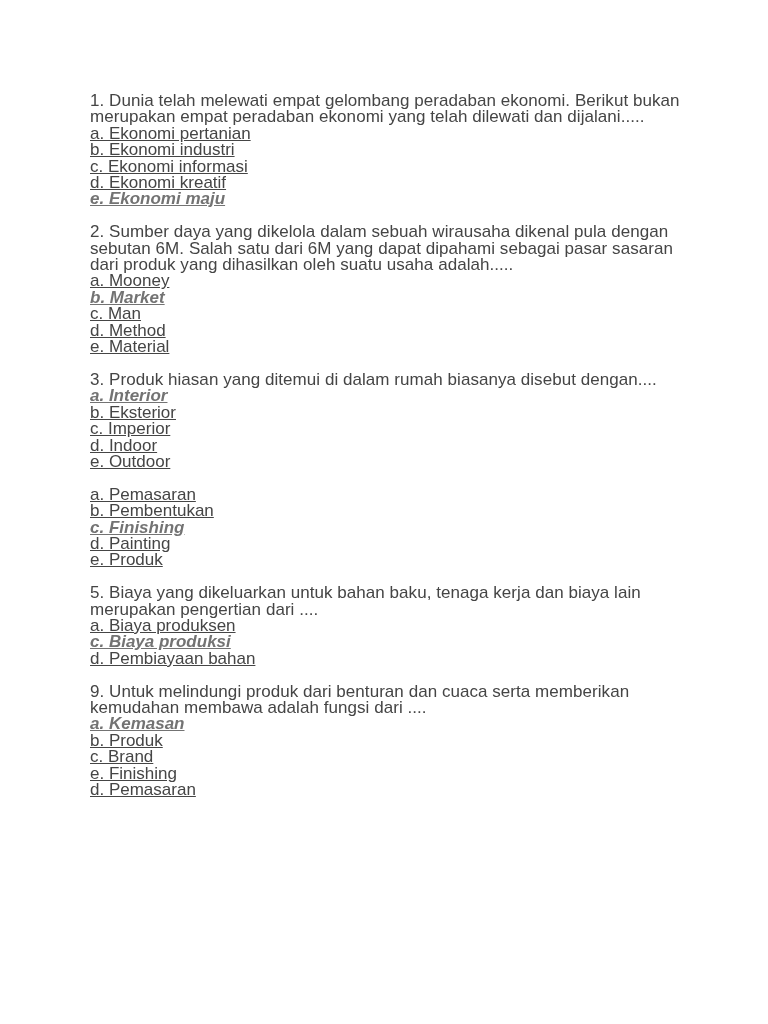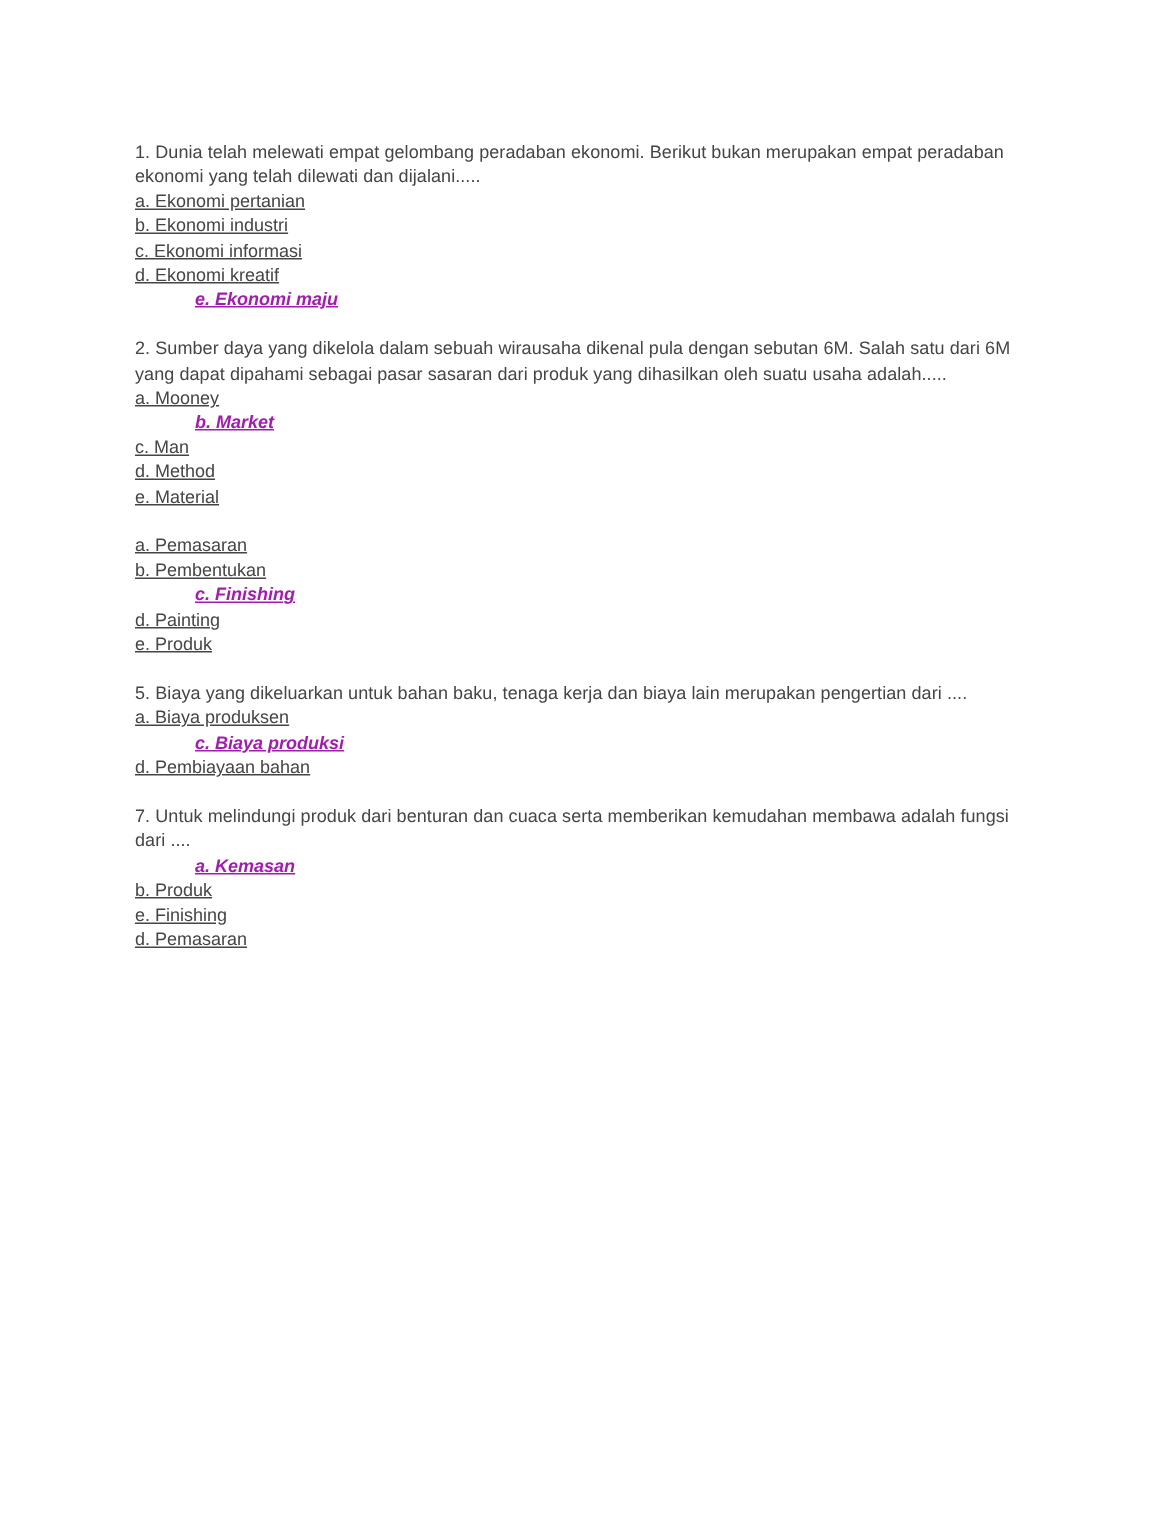--- a/index.html
+++ b/index.html
@@ -13,40 +13,39 @@
       position: relative;
       overflow: hidden;
       font-family: "Liberation Sans", sans-serif;
       color: #454545;
     }
     .page {
       position: absolute;
       left: 90px;
       top: 93px;
       width: 600px;
-      font-size: 12px;
+      font-size: 17px;
       line-height: 16.4px;
     }
     .question {
       margin: 0 0 16.4px 0;
     }
     .q-text {
       display: block;
       letter-spacing: 0.05px;
     }
     .option {
       display: block;
       white-space: nowrap;
       text-decoration: underline;
     }
     .option.answer {
       font-weight: bold;
       font-style: italic;
-      color: #a21caf;
-      margin-left: 40px;
+      color: #737373;
     }
   </style>
 </head>
 <body>
 
 <div class="page">
 
   <div class="question">
     <span class="q-text">1. Dunia telah melewati empat gelombang peradaban ekonomi. Berikut bukan merupakan empat peradaban ekonomi yang telah dilewati dan dijalani.....</span>
     <span class="option">a. Ekonomi pertanian</span>
@@ -58,37 +57,46 @@
 
   <div class="question">
     <span class="q-text">2. Sumber daya yang dikelola dalam sebuah wirausaha dikenal pula dengan sebutan 6M. Salah satu dari 6M yang dapat dipahami sebagai pasar sasaran dari produk yang dihasilkan oleh suatu usaha adalah.....</span>
     <span class="option">a. Mooney</span>
     <span class="option answer">b. Market</span>
     <span class="option">c. Man</span>
     <span class="option">d. Method</span>
     <span class="option">e. Material</span>
   </div>
 
+  <div class="question">
+    <span class="q-text">3. Produk hiasan yang ditemui di dalam rumah biasanya disebut dengan....</span>
+    <span class="option answer">a. Interior</span>
+    <span class="option">b. Eksterior</span>
+    <span class="option">c. Imperior</span>
+    <span class="option">d. Indoor</span>
+    <span class="option">e. Outdoor</span>
+  </div>
 
   <div class="question">
     <span class="option">a. Pemasaran</span>
     <span class="option">b. Pembentukan</span>
     <span class="option answer">c. Finishing</span>
     <span class="option">d. Painting</span>
     <span class="option">e. Produk</span>
   </div>
 
   <div class="question">
     <span class="q-text">5. Biaya yang dikeluarkan untuk bahan baku, tenaga kerja dan biaya lain merupakan pengertian dari ....</span>
     <span class="option">a. Biaya produksen</span>
     <span class="option answer">c. Biaya produksi</span>
     <span class="option">d. Pembiayaan bahan</span>
   </div>
 
   <div class="question">
-    <span class="q-text">7. Untuk melindungi produk dari benturan dan cuaca serta memberikan kemudahan membawa adalah fungsi dari ....</span>
+    <span class="q-text">9. Untuk melindungi produk dari benturan dan cuaca serta memberikan kemudahan membawa adalah fungsi dari ....</span>
     <span class="option answer">a. Kemasan</span>
     <span class="option">b. Produk</span>
+    <span class="option">c. Brand</span>
     <span class="option">e. Finishing</span>
     <span class="option">d. Pemasaran</span>
   </div>
 
 </div>
 
 </body></html>

